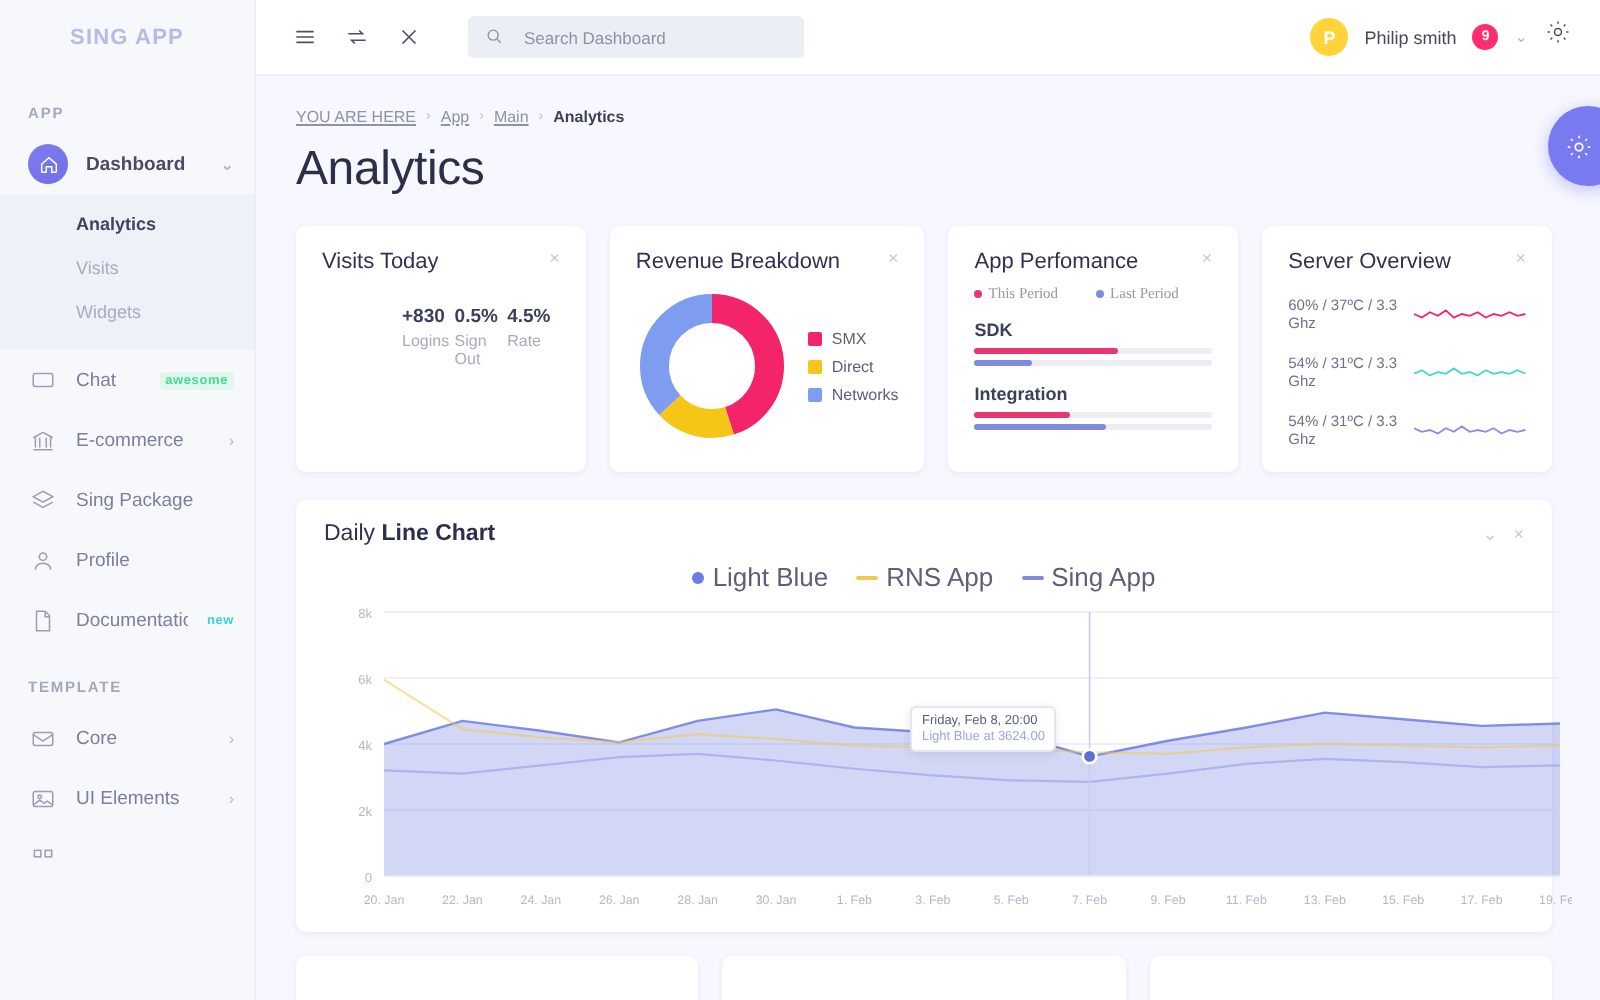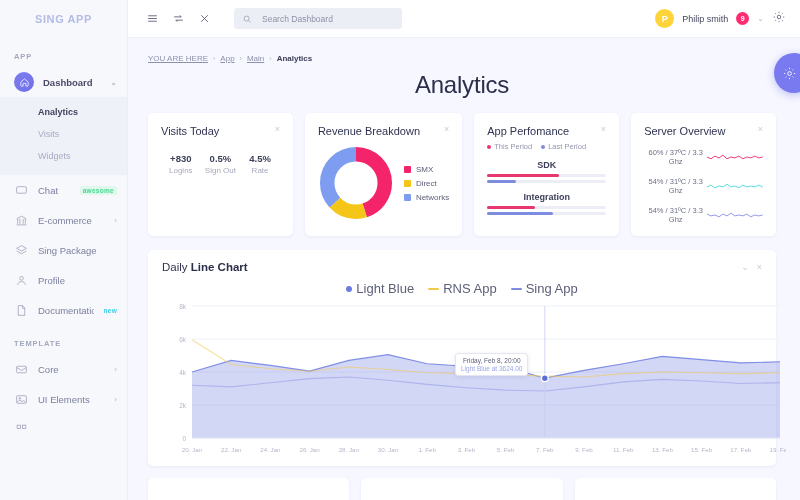--- a/index.html
+++ b/index.html
@@ -96,21 +96,21 @@
     display: flex; align-items: center; justify-content: center;
   }
   .uname { font-size: 9px; color: #45485f; }
   .ubadge {
     background: #ff2d6f; color: #fff; font-size: 7px; font-weight: 700;
     width: 13px; height: 13px; border-radius: 50%;
     display: flex; align-items: center; justify-content: center;
   }
   .gear svg { width: 14px; height: 14px; stroke: #4b4e68; fill: none; stroke-width: 1.3; }
 
-  .content { padding: 16px 24px 0 20px; height: 462px; overflow: hidden; text-align: center; }
+  .content { padding: 16px 24px 0 20px; height: 462px; overflow: hidden; }
 
   .crumbs { display: flex; align-items: center; gap: 5px; font-size: 8px; }
   .crumb-here { color: #8e91ab; text-decoration: underline; }
   .crumb { color: #8e91ab; text-decoration: underline; }
   .crumb-cur { color: #3d4059; font-weight: 700; text-decoration: none; }
   .crumb-sep { color: #b9bccd; font-size: 7px; }
 
   .page-title { font-size: 24px; color: #2c2f4a; font-weight: 400; margin: 8px 0 14px; letter-spacing: -.2px; }
 
   .cards-row { display: flex; gap: 12px; }
@@ -118,33 +118,33 @@
     background: #fff; border-radius: 5px;
     box-shadow: 0 1px 3px rgba(60,70,120,.07);
     flex: 1; padding: 12px 13px; position: relative;
   }
   .card-head { display: flex; align-items: flex-start; justify-content: space-between; }
   .card-title { font-size: 11px; color: #2f3250; font-weight: 400; }
   .x-btn { color: #c8cad8; font-size: 9px; line-height: 1; }
 
   .big-num { font-size: 22px; color: #2c2f4a; margin-top: 6px; font-weight: 400; }
   .arrow-up { color: #4ad991; font-size: 13px; }
-  .stats { display: flex; margin-top: 16px; }
+  .stats { display: flex; margin-top: 16px; margin-left: 40px; }
   .stat { flex: 1; }
   .stat-v { font-size: 9.5px; color: #3d4059; font-weight: 700; }
   .stat-l { font-size: 8px; color: #a7aabd; margin-top: 2px; }
 
   
   .donut-wrap { display: flex; align-items: center; gap: 10px; margin-top: 8px; }
   .legend-col { display: flex; flex-direction: column; gap: 5px; }
   .legend-it { display: flex; align-items: center; gap: 5px; font-size: 8px; color: #5d6078; }
   .sw { width: 7px; height: 7px; border-radius: 1px; }
 
   
-  .perf-legend { display: flex; gap: 9px; margin-top: 5px; }
+  .perf-legend { display: flex; gap: 19px; margin-top: 5px; font-family: Liberation Serif, serif; }
   .perf-leg { display: flex; align-items: center; gap: 3px; font-size: 7.5px; color: #9497ad; }
   .dot { width: 4px; height: 4px; border-radius: 50%; }
   .perf-row { margin-top: 9px; }
   .perf-name { font-size: 9px; color: #3d4059; font-weight: 700; margin-bottom: 4px; }
   .bar-track { height: 3px; background: #edeef5; border-radius: 2px; margin-bottom: 3px; }
   .bar-fill { height: 3px; border-radius: 2px; }
 
   
   .srv-row { display: flex; align-items: center; justify-content: space-between; margin-top: 11px; }
   .srv-txt { font-size: 7.5px; color: #6e7189; }

